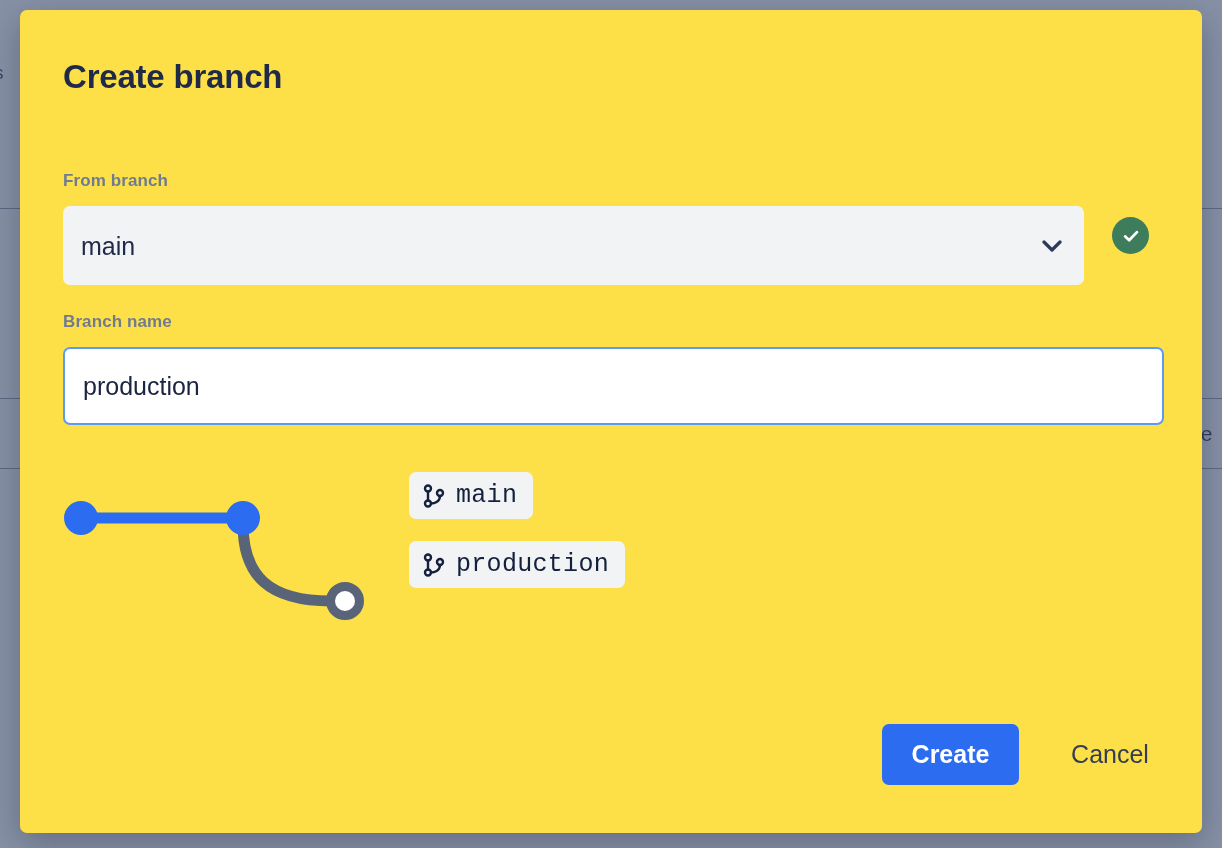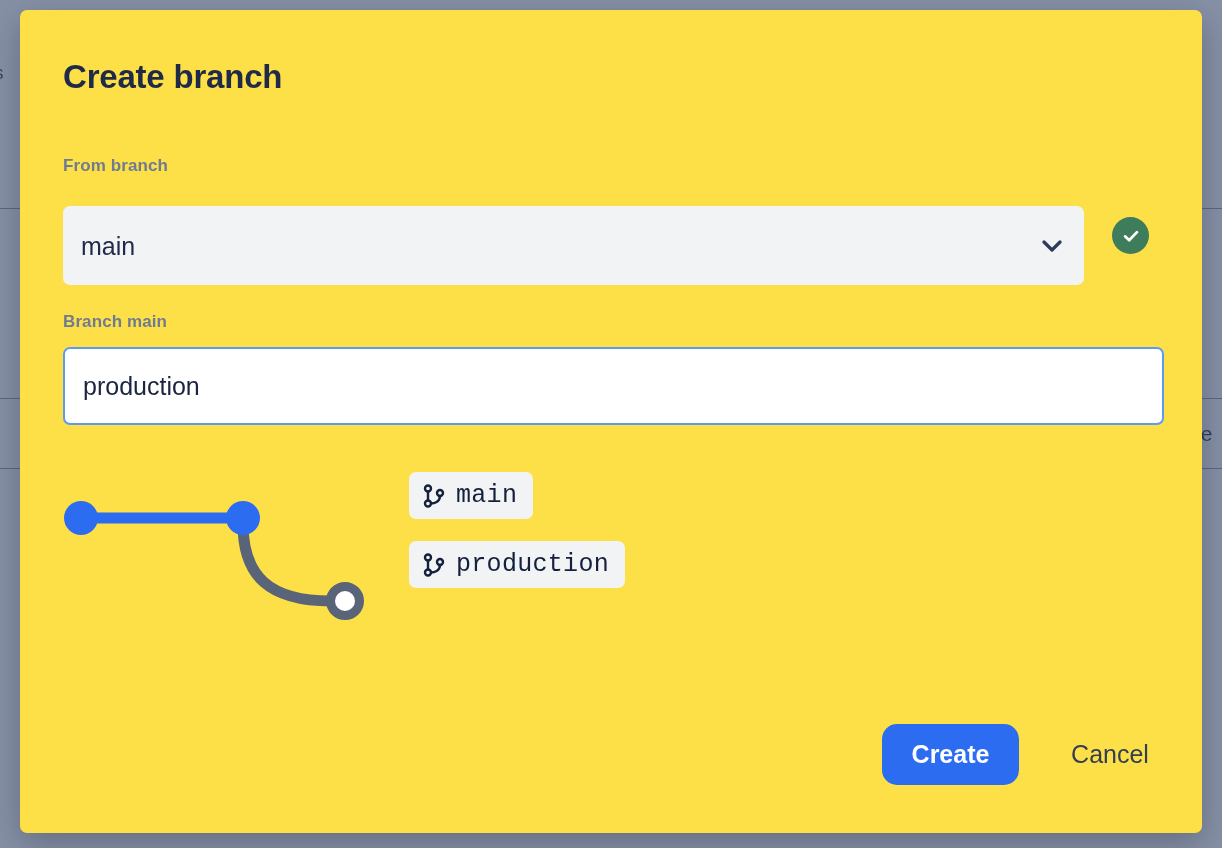--- a/index.html
+++ b/index.html
@@ -82,21 +82,21 @@
   }
 
   .field-label {
     position: absolute;
     left: 43px;
     font-size: 17px;
     font-weight: 700;
     color: #6f7b92;
     letter-spacing: 0.1px;
   }
-  .label-from  { top: 146px; }
+  .label-from  { top: 161px; }
   .label-name  { top: 302px; }
 
   
   .select-box {
     position: absolute;
     left: 43px;
     top: 196px;
     width: 1021px;
     height: 79px;
     background: #f1f3f5;
@@ -191,21 +191,21 @@
   
   .btn-create {
     position: absolute;
     left: 862px;
     top: 714px;
     width: 137px;
     height: 61px;
     background: #2b6cf0;
     color: #ffffff;
     border: none;
-    border-radius: 15px;
+    border-radius: 7px;
     font-family: "Liberation Sans", sans-serif;
     font-size: 25px;
     font-weight: 700;
     cursor: pointer;
   }
   .btn-cancel {
     position: absolute;
     left: 1028px;
     top: 714px;
     width: 124px;
@@ -246,21 +246,21 @@
         </svg>
       </span>
     </div>
 
     <div class="ok-badge">
       <svg viewBox="0 0 24 24" width="22" height="22" aria-hidden="true">
         <path d="M5.5 12.4 L10 16.6 L18.5 7.8" fill="none" stroke="#ffffff" stroke-width="3" stroke-linecap="round" stroke-linejoin="round"></path>
       </svg>
     </div>
 
-    <div class="field-label label-name">Branch main</div>
+    <div class="field-label label-name">Branch name</div>
     <input class="name-input" type="text" value="production" placeholder="Branch name" style="">
 
     <div class="graph">
       <svg viewBox="0 0 330 155" width="330" height="155" aria-hidden="true">
         <line x1="18" y1="38" x2="180" y2="38" stroke="#2b6cf0" stroke-width="11" stroke-linecap="round"></line>
         <path d="M180 44 C 180 96, 206 121, 268 121" fill="none" stroke="#5a6478" stroke-width="11" stroke-linecap="round"></path>
         <circle cx="18" cy="38" r="17" fill="#2b6cf0"></circle>
         <circle cx="180" cy="38" r="17" fill="#2b6cf0"></circle>
         <circle cx="282" cy="121" r="14.5" fill="#ffffff" stroke="#5a6478" stroke-width="9"></circle>
       </svg>

